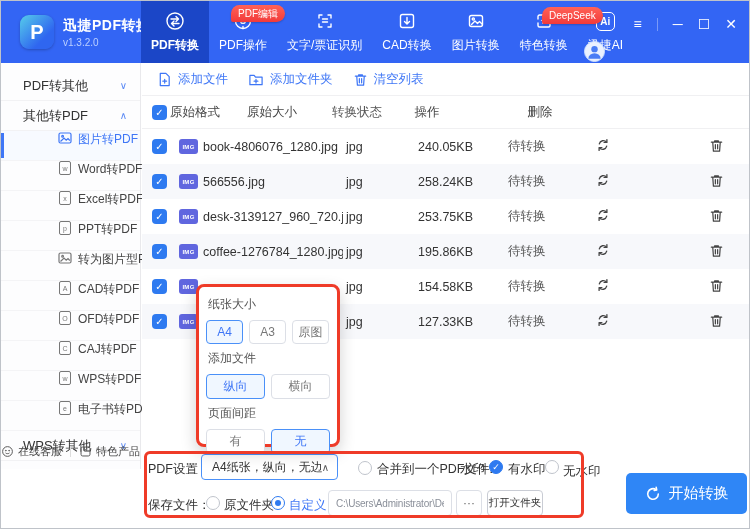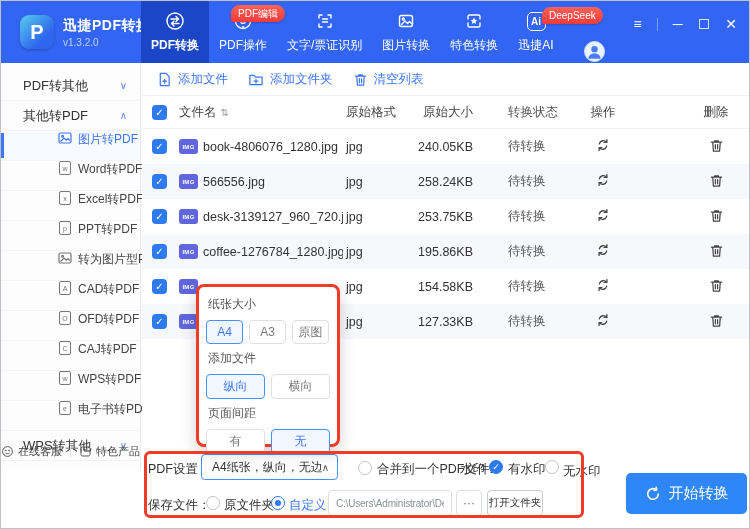--- a/index.html
+++ b/index.html
@@ -135,20 +135,29 @@
         <span class="nico">
           <svg width="20" height="20" viewBox="0 0 20 20">
               <path d="M4 7V4h3M13 4h3v3M16 13v3h-3M7 16H4v-3M7.5 8h5M7.5 11h5"></path>
             </svg>
         </span>
         <span>文字/票证识别</span>
       </div>
       <div class="nav-item">
         <span class="nico">
           <svg width="20" height="20" viewBox="0 0 20 20">
+              <rect x="3.5" y="3.5" width="13" height="13" rx="2"></rect>
+              <path d="M10 6.5v6M7.5 10.5L10 13l2.5-2.5"></path>
+            </svg>
+        </span>
+        <span>CAD转换</span>
+      </div>
+      <div class="nav-item">
+        <span class="nico">
+          <svg width="20" height="20" viewBox="0 0 20 20">
               <rect x="3.5" y="4.5" width="13" height="11" rx="2"></rect>
               <circle cx="7.3" cy="8" r="1.1"></circle>
               <path d="M5.5 13.5L9 10l2.5 2.5 2-2L16 13"></path>
             </svg>
         </span>
         <span>图片转换</span>
       </div>
       <div class="nav-item">
         <span class="nico">
           <svg width="20" height="20" viewBox="0 0 20 20">
@@ -311,24 +320,20 @@
             <path d="M2.5 4.5h11M6 4.5V3h4v1.5M4 4.5l.7 9.5h6.6l.7-9.5M6.8 7v4.5M9.2 7v4.5"></path>
           </svg>
         <span>清空列表</span>
       </div>
     </div>
 
     <div class="thead">
       <div class="cc">
           <div class="checkbox">✓</div>
         </div>
-      <div class="h-name">
-        <span>文件名</span>
-        <span class="sort-ico">⇅</span>
-      </div>
       <div class="cf">原始格式</div>
       <div class="cs">原始大小</div>
       <div class="cst">转换状态</div>
       <div class="ca">操作</div>
       <div class="cd">删除</div>
     </div>
 
     <div class="trow">
       <div class="cc">
           <div class="checkbox">✓</div>

